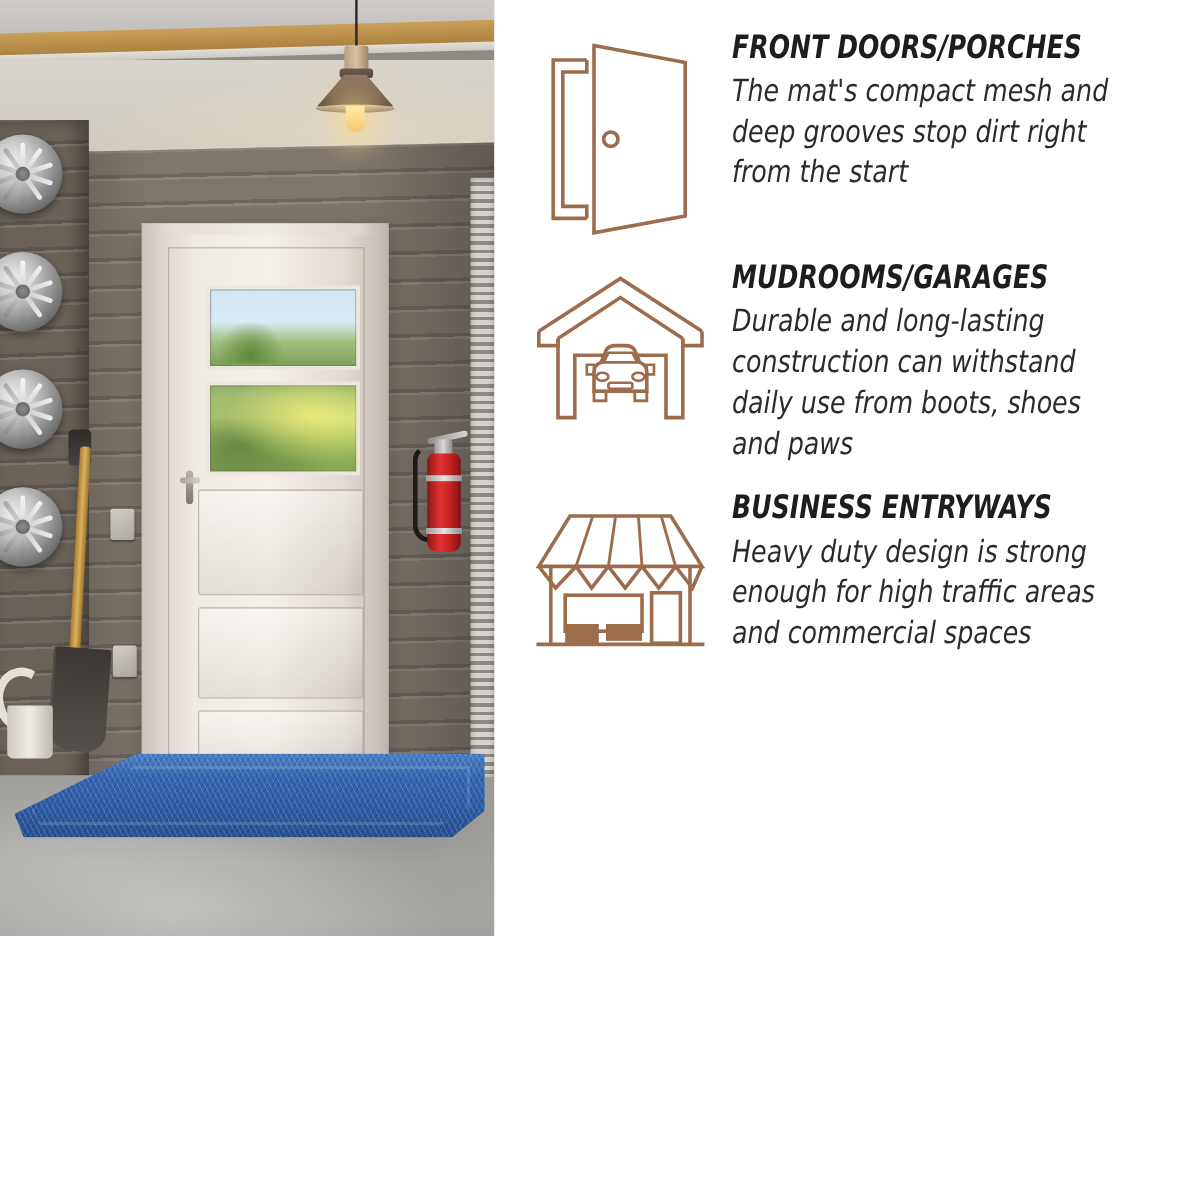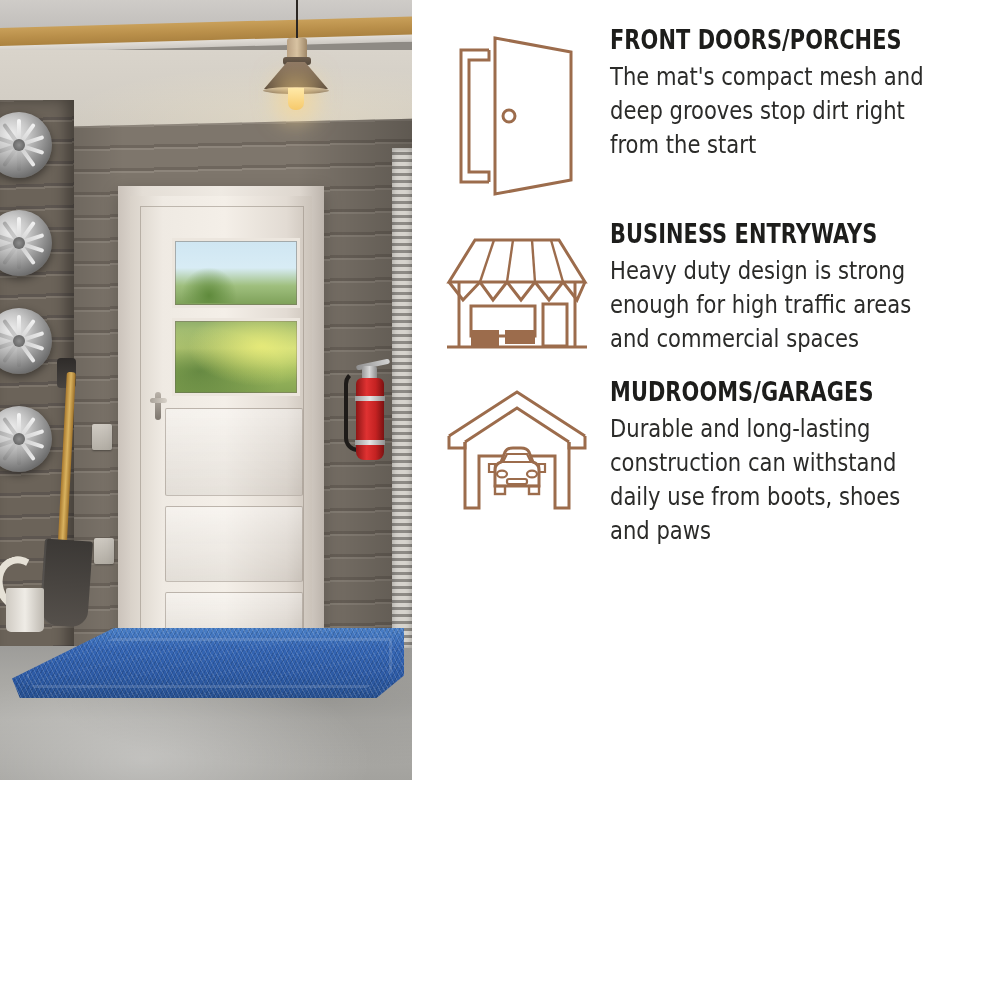--- a/index.html
+++ b/index.html
@@ -158,21 +158,21 @@
     opacity:.9;}
   .mat-border{position:absolute;left:26px;top:638px;width:360px;height:44px;
     border:3px solid rgba(255,255,255,.13);
     clip-path:polygon(24% 0%,100% 0%,100% 70%,93% 100%,2% 100%,0% 74%);}
 
   
   #info{position:absolute;left:412px;top:0;width:588px;height:780px;background:#ffffff;
     box-sizing:border-box;padding:26px 40px 0 16px;}
   .feature{display:flex;align-items:flex-start;margin-bottom:10px;}
   .f-icon{flex:0 0 178px;display:flex;align-items:flex-start;justify-content:center;padding-top:6px;}
-  .f-text{flex:1 1 auto;padding-left:4px;}
+  .f-text{flex:1 1 auto;padding-left:4px;font-style:italic;}
   .f-title{font-family:"Liberation Sans Narrow","DejaVu Sans Condensed","Liberation Sans",sans-serif;
     font-weight:bold;font-size:27px;letter-spacing:.1px;color:#1d1d1b;line-height:1.05;
     margin:0 0 6px 0;transform:scaleX(.86);transform-origin:left center;white-space:nowrap;}
   .f-desc{font-family:"Liberation Sans Narrow","DejaVu Sans Condensed","Liberation Sans",sans-serif;
     font-weight:300;font-size:25.5px;line-height:1.33;color:#2b2b29;
     transform:scaleX(.92);transform-origin:left top;}
   .feat-1 .f-icon{padding-top:4px}
   .feat-2{margin-top:20px}
   .feat-3{margin-top:22px}
 
@@ -282,44 +282,20 @@
         <svg width="128" height="168" viewBox="0 0 128 168" fill="none">
           <polygon points="42,8 118,22 118,150 42,164" stroke="#9c6c4c" stroke-width="3" fill="#fff"></polygon>
           <polyline points="36,20 8,20 8,152 36,152" stroke="#9c6c4c" stroke-width="3" fill="none"></polyline>
           <polyline points="36,20 36,30 16,30 16,142 36,142 36,152" stroke="#9c6c4c" stroke-width="3" fill="none"></polyline>
           <circle cx="56" cy="86" r="6" stroke="#9c6c4c" stroke-width="3" fill="#fff"></circle>
         </svg>
       </div>
       <div class="f-text">
         <div class="f-title">FRONT DOORS/PORCHES</div>
         <div class="f-desc">The mat's compact mesh and deep grooves stop dirt right from the start</div>
-      </div>
-    </div>
-
-    <div class="feature feat-3">
-      <div class="f-icon">
-        <svg width="148" height="132" viewBox="0 0 148 132" fill="none">
-          <polygon points="32,14 116,14 142,56 6,56" stroke="#9c6c4c" stroke-width="3" fill="#fff"></polygon>
-          <line x1="51" y1="14" x2="37" y2="56" stroke="#9c6c4c" stroke-width="2.4"></line>
-          <line x1="70" y1="14" x2="64" y2="56" stroke="#9c6c4c" stroke-width="2.4"></line>
-          <line x1="89" y1="14" x2="92" y2="56" stroke="#9c6c4c" stroke-width="2.4"></line>
-          <line x1="108" y1="14" x2="120" y2="56" stroke="#9c6c4c" stroke-width="2.4"></line>
-          <polyline points="6,56 20,74 37,56 50,74 64,56 78,74 92,56 106,74 120,56 134,74 142,56" stroke="#9c6c4c" stroke-width="3" fill="none"></polyline>
-          <polyline points="16,56 16,120" stroke="#9c6c4c" stroke-width="3" fill="none"></polyline>
-          <polyline points="132,56 132,120" stroke="#9c6c4c" stroke-width="3" fill="none"></polyline>
-          <rect x="28" y="80" width="64" height="30" stroke="#9c6c4c" stroke-width="3" fill="#fff"></rect>
-          <rect x="100" y="78" width="24" height="42" stroke="#9c6c4c" stroke-width="3" fill="#fff"></rect>
-          <rect x="28" y="104" width="28" height="16" fill="#9c6c4c"></rect>
-          <rect x="62" y="104" width="30" height="14" fill="#9c6c4c"></rect>
-          <line x1="4" y1="121" x2="144" y2="121" stroke="#9c6c4c" stroke-width="3"></line>
-        </svg>
-      </div>
-      <div class="f-text">
-        <div class="f-title">BUSINESS ENTRYWAYS</div>
-        <div class="f-desc">Heavy duty design is strong enough for high traffic areas and commercial spaces</div>
       </div>
     </div>
 
     <div class="feature feat-2">
       <div class="f-icon">
         <svg width="148" height="132" viewBox="0 0 148 132" fill="none">
           <polyline points="6,52 74,8 142,52" stroke="#9c6c4c" stroke-width="3" fill="none"></polyline>
           <polyline points="6,52 6,64 22,64 22,58" stroke="#9c6c4c" stroke-width="3" fill="none"></polyline>
           <polyline points="142,52 142,64 126,64 126,58" stroke="#9c6c4c" stroke-width="3" fill="none"></polyline>
           <polyline points="22,58 74,24 126,58" stroke="#9c6c4c" stroke-width="3" fill="none"></polyline>
@@ -334,16 +310,40 @@
           <rect x="52" y="102" width="10" height="8" stroke="#9c6c4c" stroke-width="2.4" fill="none"></rect>
           <rect x="86" y="102" width="10" height="8" stroke="#9c6c4c" stroke-width="2.4" fill="none"></rect>
         </svg>
       </div>
       <div class="f-text">
         <div class="f-title">MUDROOMS/GARAGES</div>
         <div class="f-desc">Durable and long-lasting construction can withstand daily use from boots, shoes and paws</div>
       </div>
     </div>
 
+    <div class="feature feat-3">
+      <div class="f-icon">
+        <svg width="148" height="132" viewBox="0 0 148 132" fill="none">
+          <polygon points="32,14 116,14 142,56 6,56" stroke="#9c6c4c" stroke-width="3" fill="#fff"></polygon>
+          <line x1="51" y1="14" x2="37" y2="56" stroke="#9c6c4c" stroke-width="2.4"></line>
+          <line x1="70" y1="14" x2="64" y2="56" stroke="#9c6c4c" stroke-width="2.4"></line>
+          <line x1="89" y1="14" x2="92" y2="56" stroke="#9c6c4c" stroke-width="2.4"></line>
+          <line x1="108" y1="14" x2="120" y2="56" stroke="#9c6c4c" stroke-width="2.4"></line>
+          <polyline points="6,56 20,74 37,56 50,74 64,56 78,74 92,56 106,74 120,56 134,74 142,56" stroke="#9c6c4c" stroke-width="3" fill="none"></polyline>
+          <polyline points="16,56 16,120" stroke="#9c6c4c" stroke-width="3" fill="none"></polyline>
+          <polyline points="132,56 132,120" stroke="#9c6c4c" stroke-width="3" fill="none"></polyline>
+          <rect x="28" y="80" width="64" height="30" stroke="#9c6c4c" stroke-width="3" fill="#fff"></rect>
+          <rect x="100" y="78" width="24" height="42" stroke="#9c6c4c" stroke-width="3" fill="#fff"></rect>
+          <rect x="28" y="104" width="28" height="16" fill="#9c6c4c"></rect>
+          <rect x="62" y="104" width="30" height="14" fill="#9c6c4c"></rect>
+          <line x1="4" y1="121" x2="144" y2="121" stroke="#9c6c4c" stroke-width="3"></line>
+        </svg>
+      </div>
+      <div class="f-text">
+        <div class="f-title">BUSINESS ENTRYWAYS</div>
+        <div class="f-desc">Heavy duty design is strong enough for high traffic areas and commercial spaces</div>
+      </div>
+    </div>
+
   </div>
 
 
 </div>
 
 </body></html>

